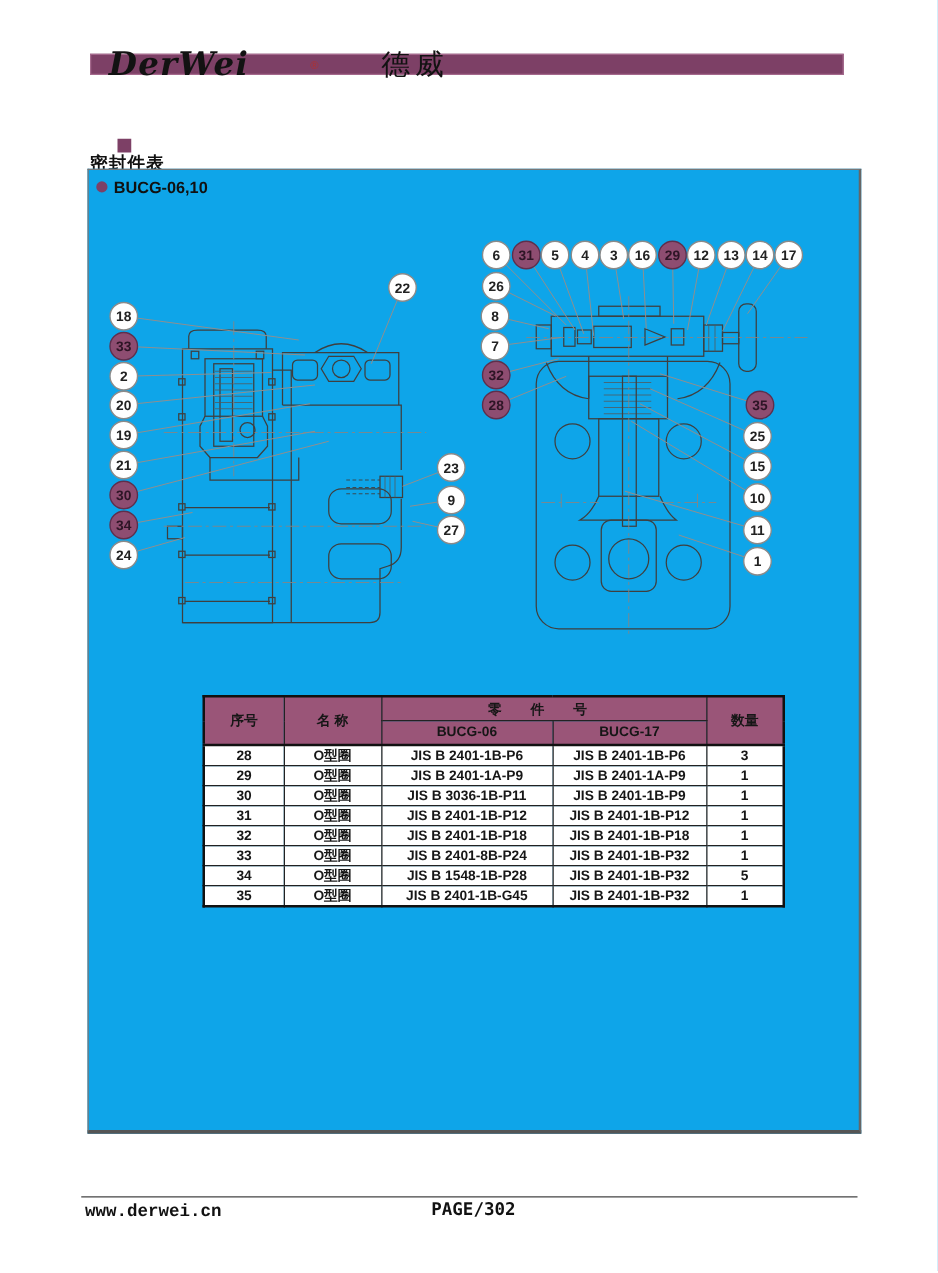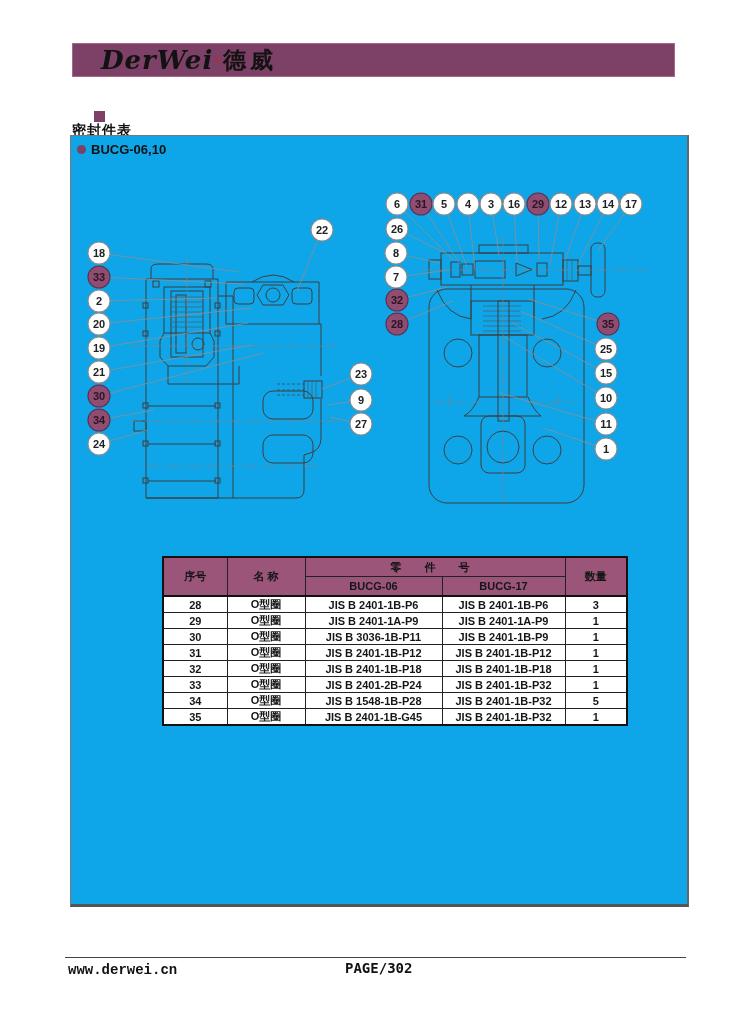--- a/index.html
+++ b/index.html
@@ -5,27 +5,27 @@
   :root{
     --band:#7d4066;
     --callout:#8e4d71;
     --thbg:#9a5578;
     --line:#3f3f3f;
   }
   html,body{margin:0;padding:0;background:#fff;}
   .page{position:relative;width:750px;height:1018px;background:#fff;overflow:hidden;
         font-family:"Liberation Sans",sans-serif;}
   
-  .band{position:absolute;left:72px;top:43px;width:603px;height:34px;
+  .band{position:absolute;left:72px;top:43px;width:603px;height:17px;
         background:var(--band);border:1px solid #a4688c;box-sizing:border-box;
-        display:flex;align-items:center;padding-left:28px;}
+        display:flex;align-items:center;padding-left:14px;gap:48px;}
   .logo-en{font-family:"DejaVu Serif",serif;font-style:italic;font-weight:700;
            font-size:26px;color:#121212;letter-spacing:1px;}
   .logo-reg{font-size:9px;color:#b03030;vertical-align:super;margin:0 2px 0 1px;}
-  .logo-cn{font-family:"DejaVu Serif",serif;font-weight:700;font-size:23px;color:#121212;
+  .logo-cn{font-family:"DejaVu Serif",serif;font-weight:400;font-size:23px;color:#121212;
            letter-spacing:4px;}
   
   .sec{position:absolute;left:72px;top:111px;display:flex;align-items:center;flex-direction:column;}
   .sec-square{width:11px;height:11px;background:var(--band);margin-right:6px;}
   .sec-title{font-size:14px;font-weight:700;color:#111;letter-spacing:1px;}
   
   .content-box{position:absolute;left:70px;top:135px;width:619px;height:772px;
         border:1px solid #777;border-bottom:3px solid #555;border-right:2px solid #666;
         box-sizing:border-box;background:#0ea5e9;}
   .subtitle{position:absolute;left:6px;top:6px;display:flex;align-items:center;}
@@ -393,21 +393,21 @@
             <tr>
               <td>32</td>
               <td>O型圈</td>
               <td>JIS B 2401-1B-P18</td>
               <td>JIS B 2401-1B-P18</td>
               <td>1</td>
             </tr>
             <tr>
               <td>33</td>
               <td>O型圈</td>
-              <td>JIS B 2401-2B-P24</td>
+              <td>JIS B 2401-8B-P24</td>
               <td>JIS B 2401-1B-P32</td>
               <td>1</td>
             </tr>
             <tr>
               <td>34</td>
               <td>O型圈</td>
               <td>JIS B 1548-1B-P28</td>
               <td>JIS B 2401-1B-P32</td>
               <td>5</td>
             </tr>

